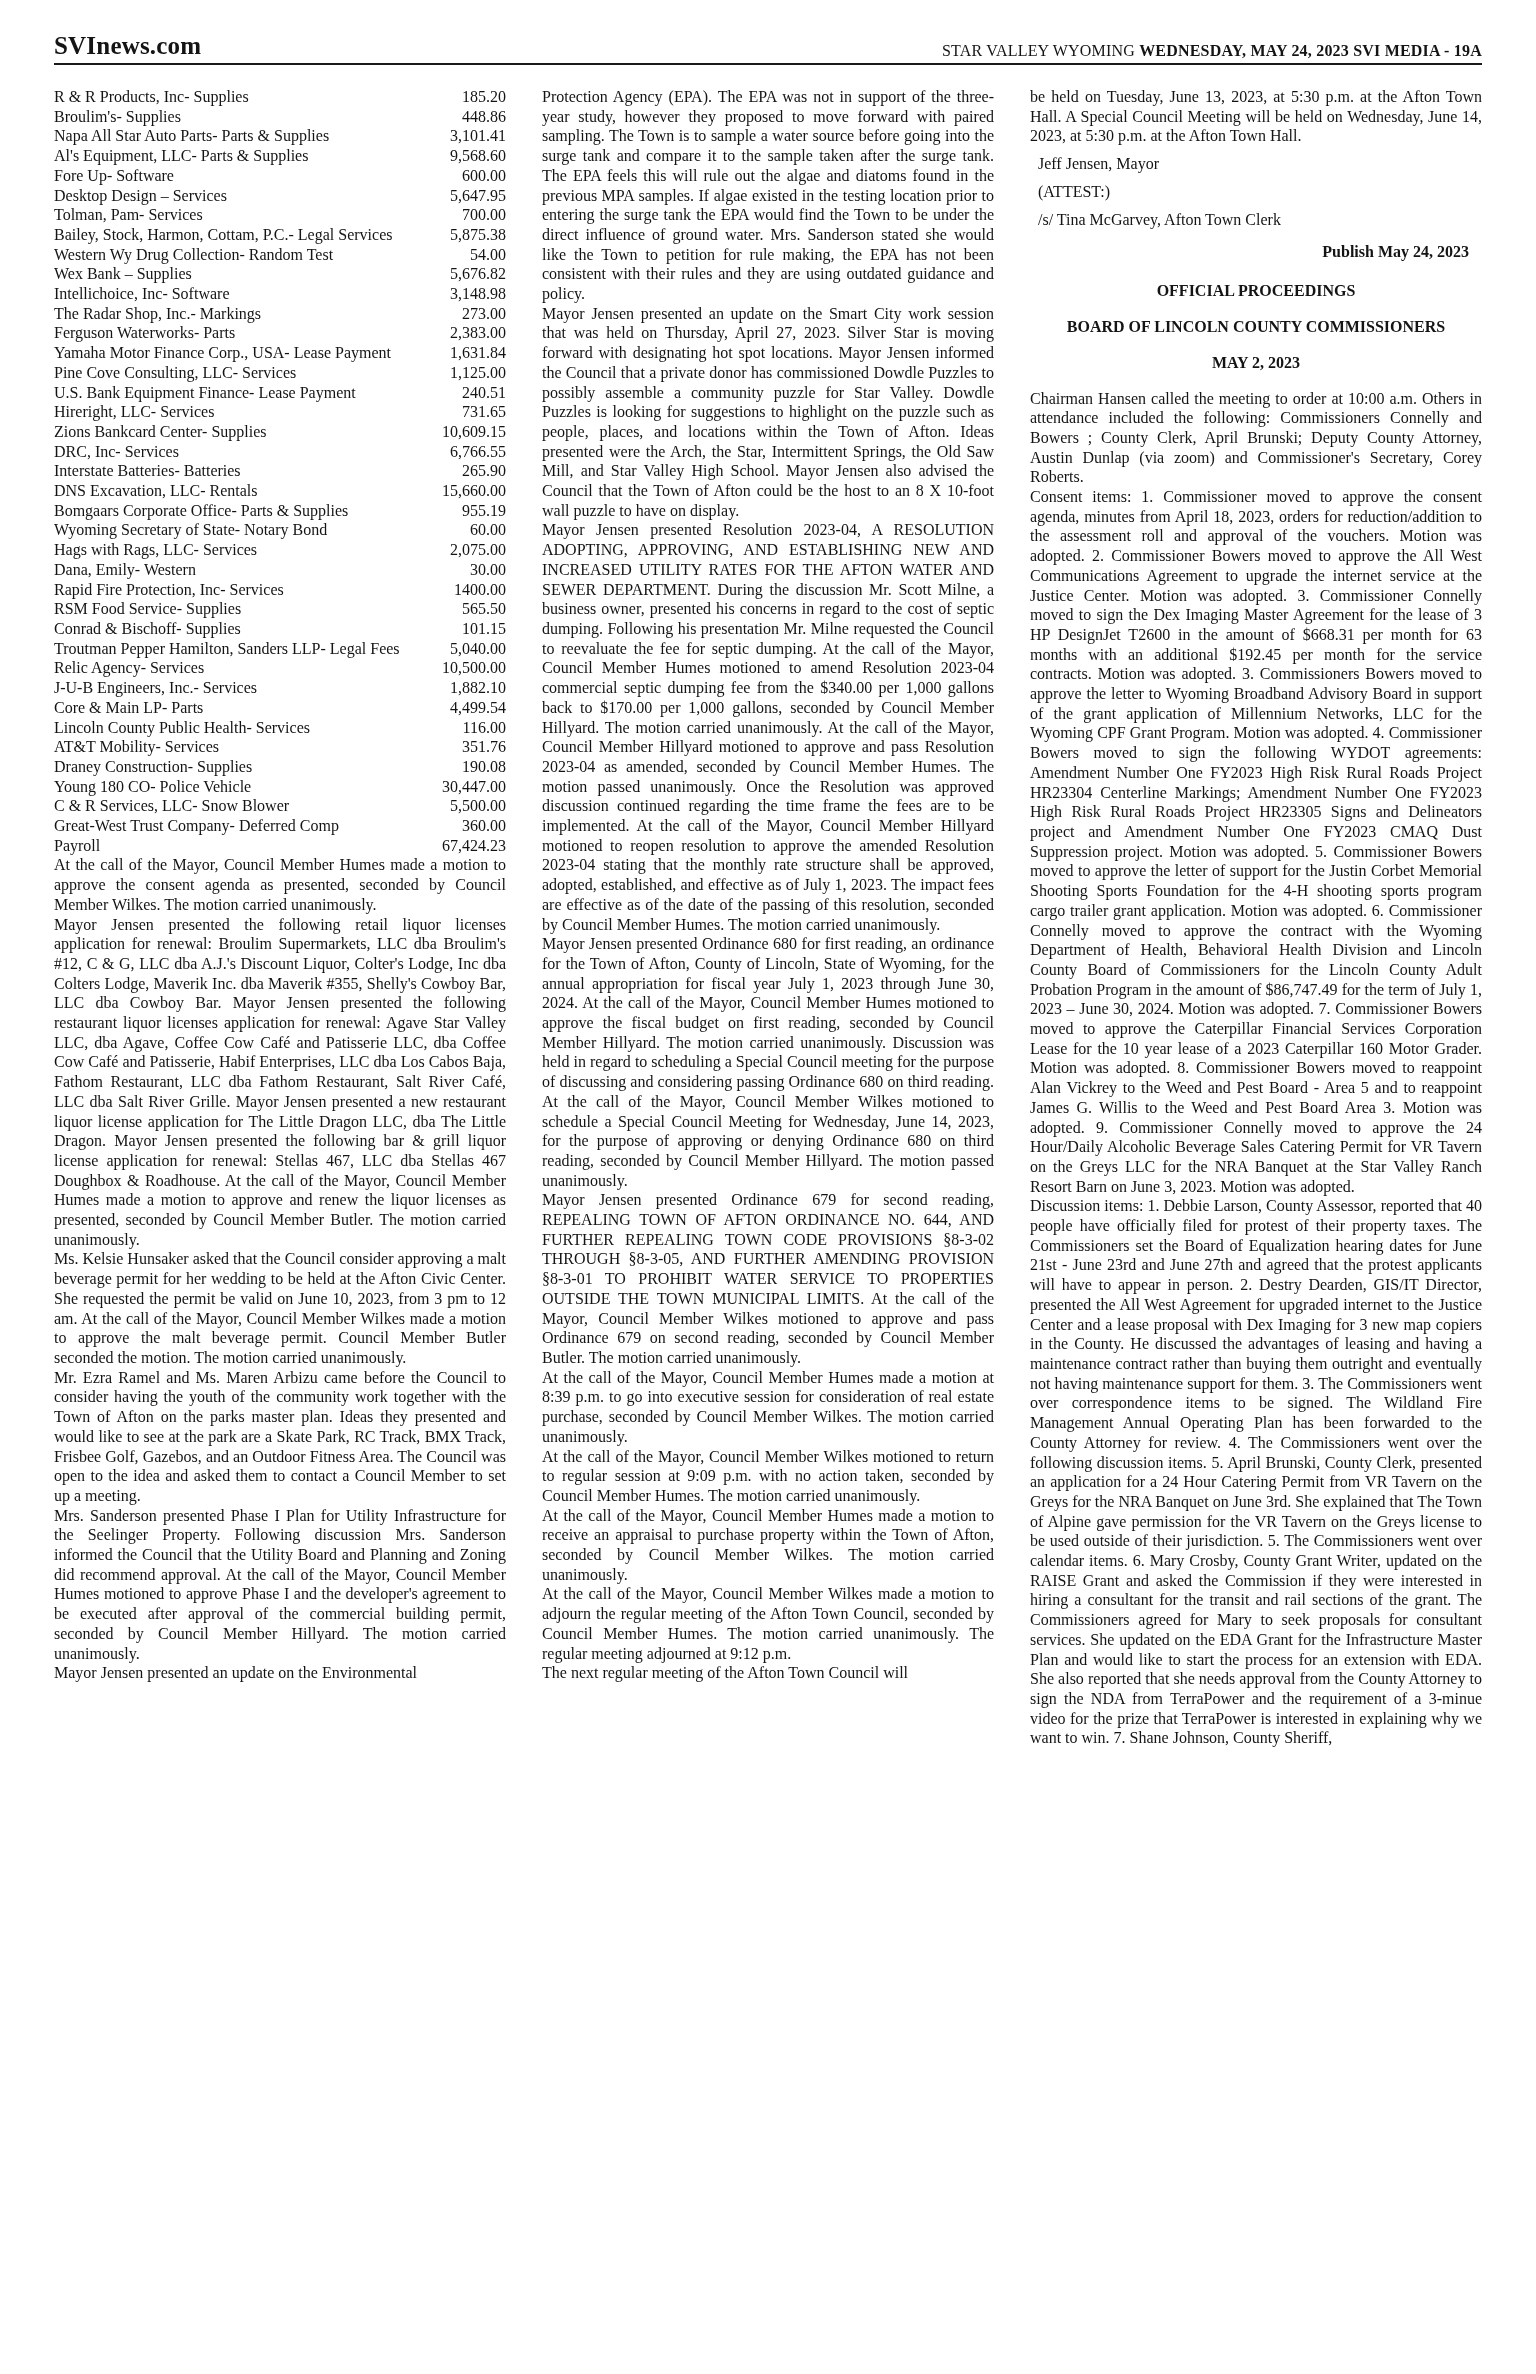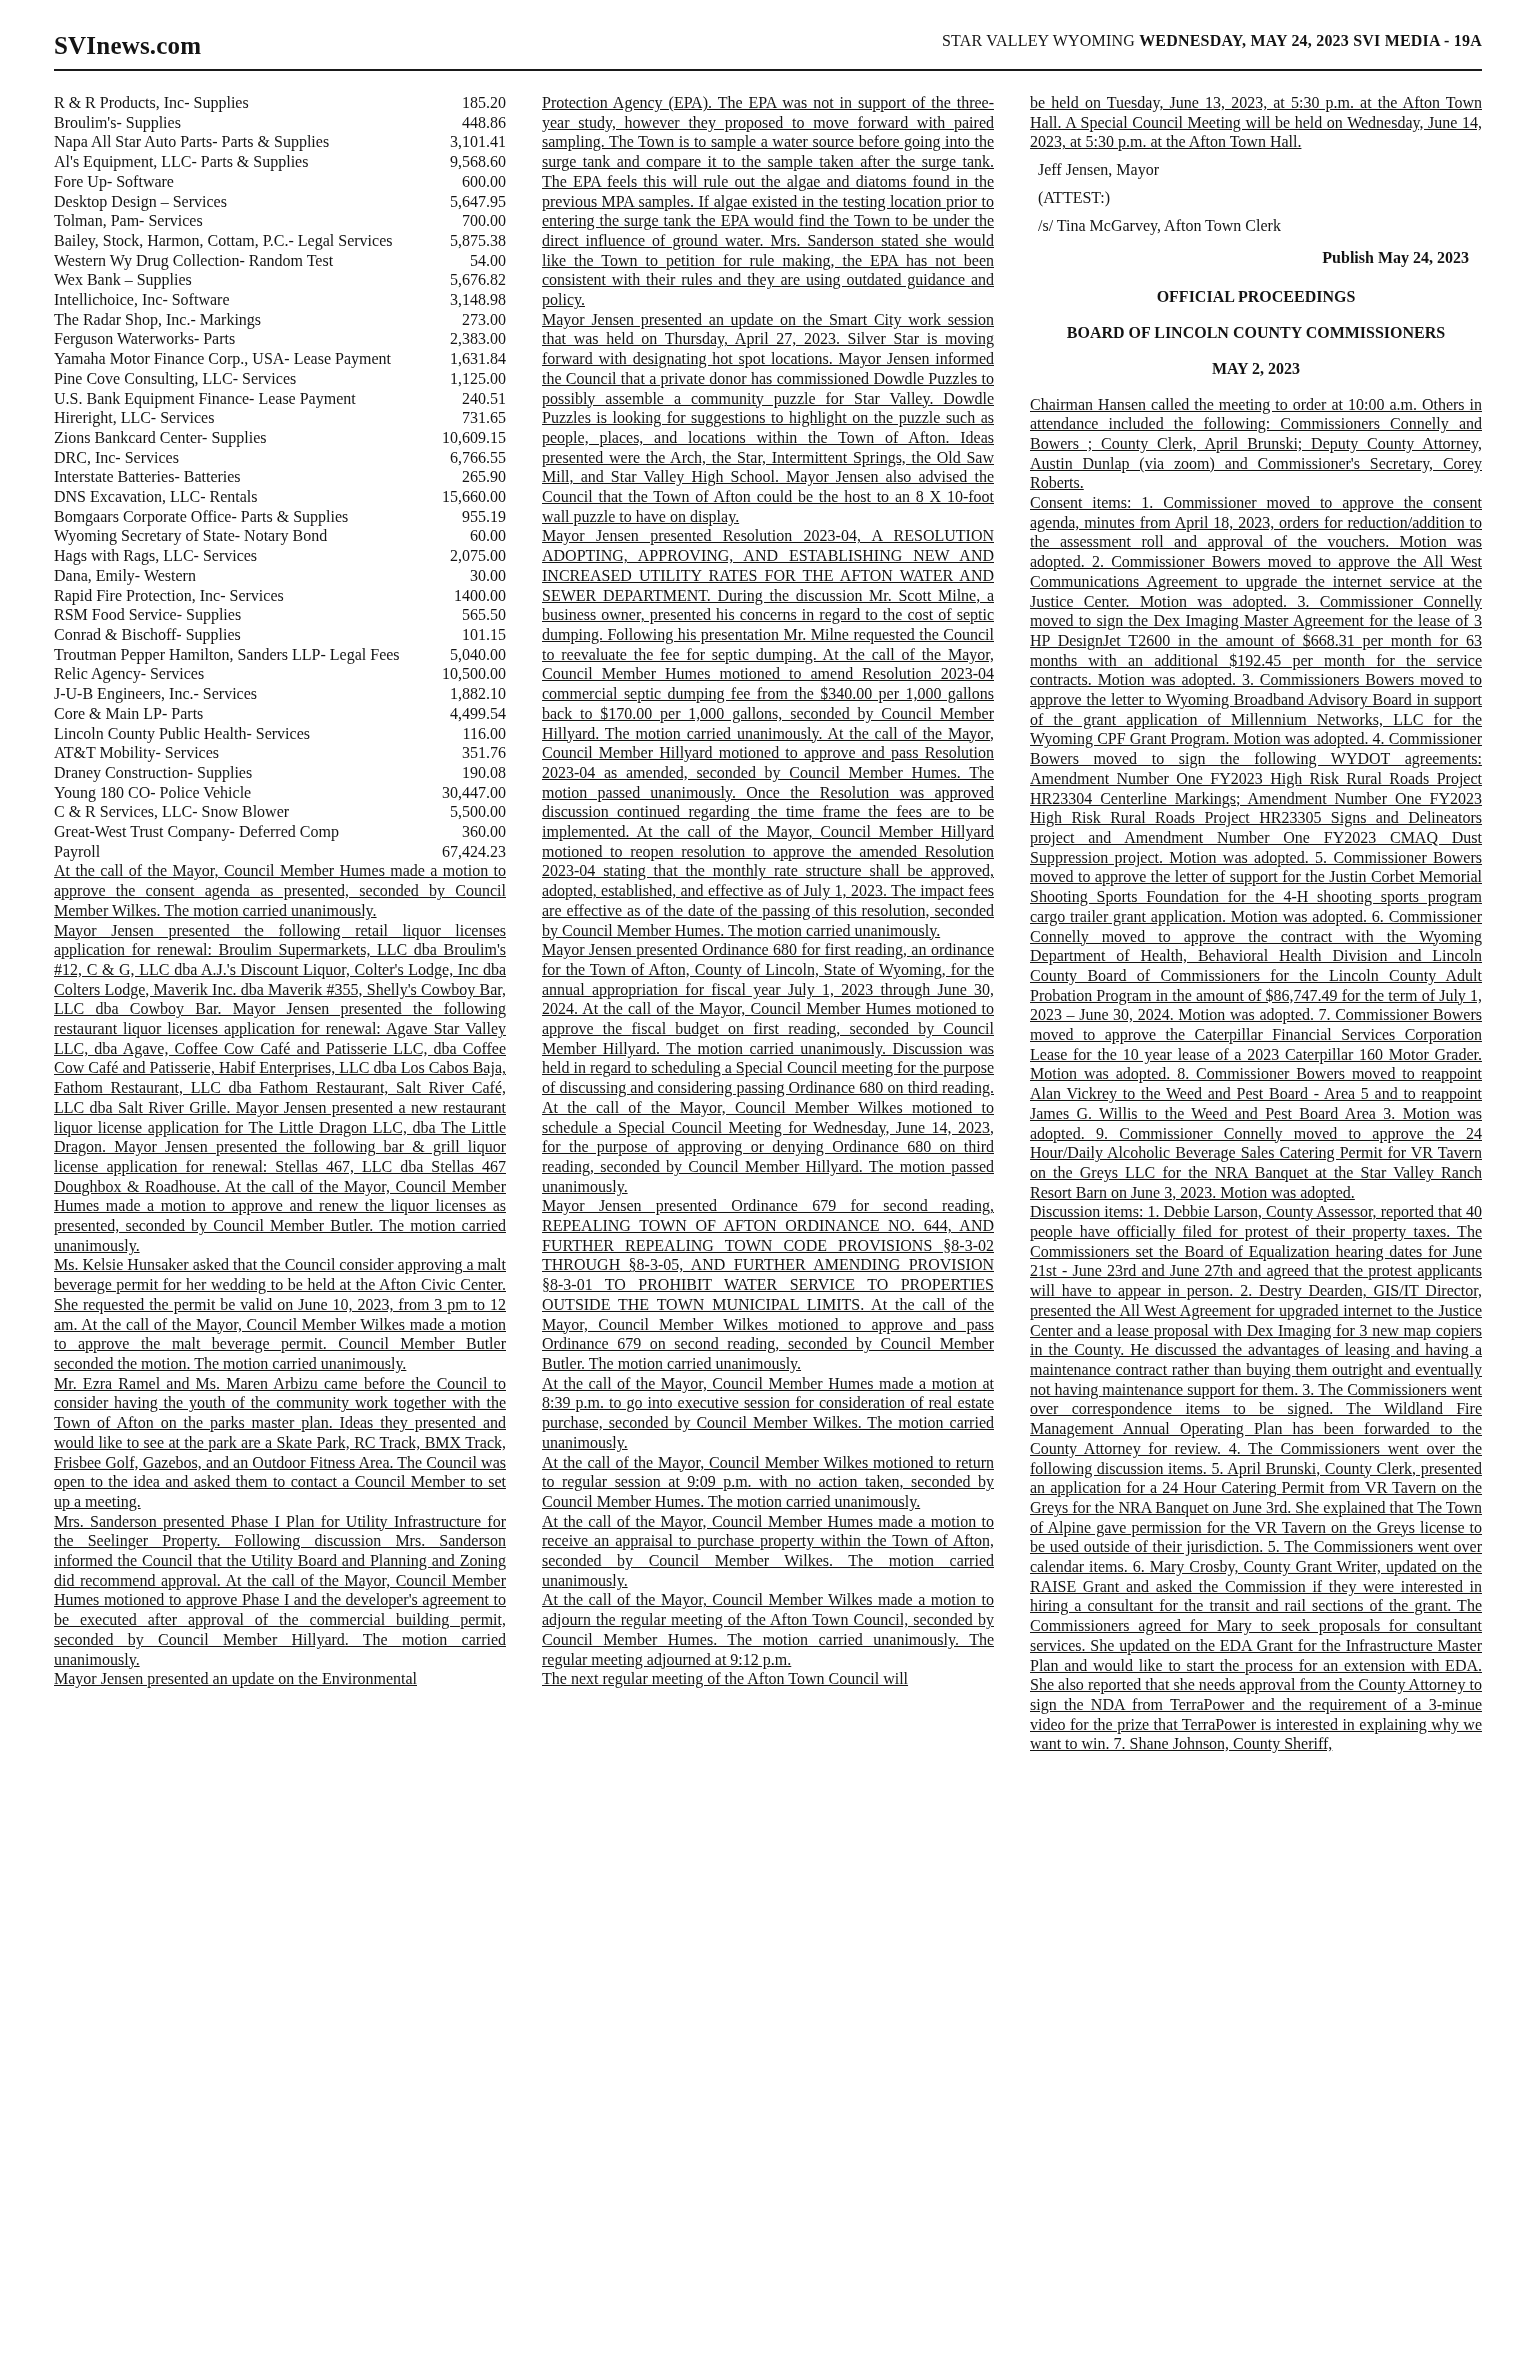--- a/index.html
+++ b/index.html
@@ -14,23 +14,23 @@
   .page {
     box-sizing: border-box;
     width: 1536px;
     height: 2375px;
     padding: 32px 54px 28px 54px;
     overflow: hidden;
   }
   .masthead {
     display: flex;
     justify-content: space-between;
-    align-items: flex-start;
+    align-items: flex-end;
     border-bottom: 2.8px solid #1a1a1a;
-    padding-bottom: 9px;
+    padding-bottom: 3px;
   }
   .masthead .site {
     font-weight: bold;
     font-size: 25px;
     letter-spacing: 0.2px;
   }
   .masthead .meta {
     font-size: 16px;
     letter-spacing: 0.2px;
   }
@@ -48,21 +48,21 @@
     line-height: 19.7px;
     text-align: justify;
   }
   .expense-row {
     display: flex;
     flex-wrap: wrap;
     justify-content: space-between;
   }
   .expense-row .ename { flex: 0 1 auto; text-align: left; }
   .expense-row .eamt { margin-left: auto; text-align: right; }
-  p.para { margin: 0; text-decoration: underline; }
+  p.para { margin: 0; }
   p.sig-line { margin: 8px; text-align: left; }
   p.publish {
     margin: 13px;
     text-align: right;
     font-weight: bold;
   }
   .proc-heading { margin: 19.5px 0 0 0; }
   .proc-heading p {
     margin: 16px;
     text-align: center;

